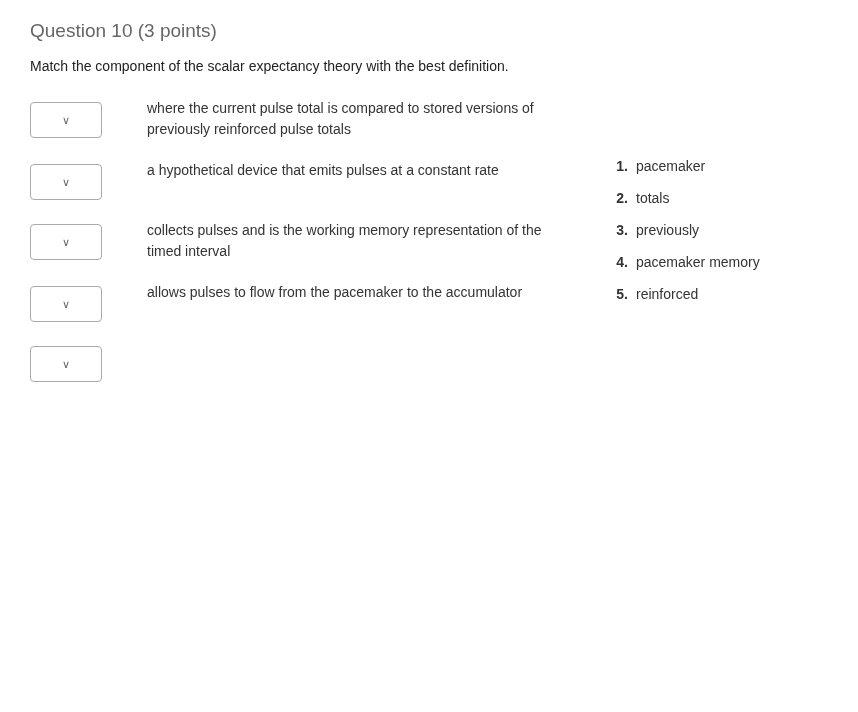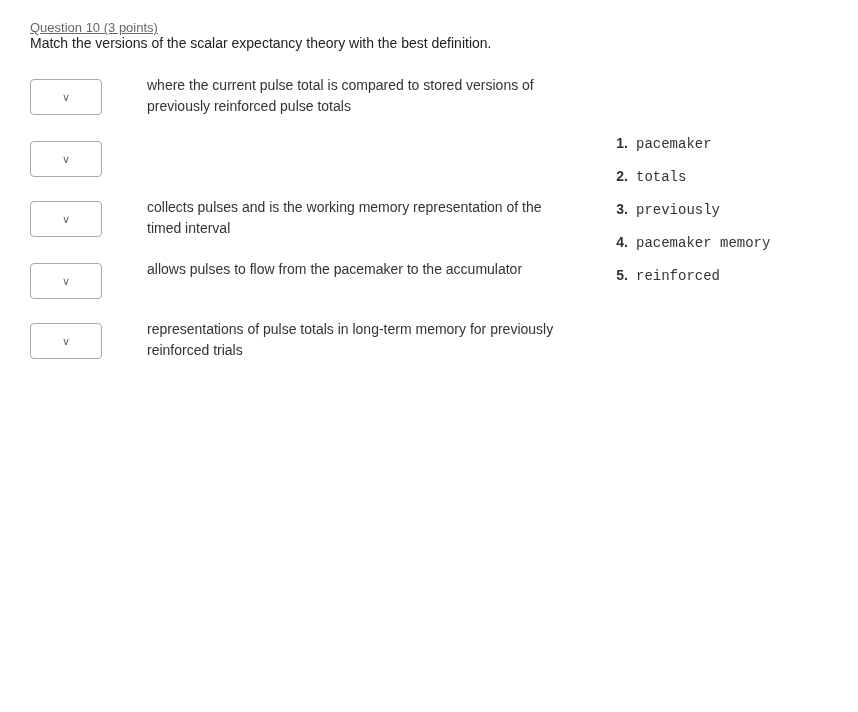--- a/index.html
+++ b/index.html
@@ -12,23 +12,23 @@
       font-family: Arial, sans-serif;
       font-size: 14px;
       color: #333;
       background: #fff;
       width: 858px;
       min-height: 712px;
       padding: 20px 30px;
     }
 
     .question-header {
-      font-size: 13px;
+      font-size: 19px;
       color: #666;
-      text-decoration: underline;
+      margin-bottom: 16px;
     }
 
     .instruction {
       font-size: 14px;
       color: #222;
       margin-bottom: 24px;
     }
 
     .matching-container {
       display: flex;
@@ -95,67 +95,66 @@
       font-size: 14px;
       font-weight: bold;
       color: #333;
       min-width: 20px;
       text-align: right;
     }
 
     .right-label {
       font-size: 14px;
       color: #333;
-      font-family: Liberation Mono, monospace;
     }
   </style>
 </head>
 <body>
 
 <div class="question-header">
   <span>Question 10 (3 points)</span>
 </div>
 
-<p class="instruction">Match the versions of the scalar expectancy theory with the best definition.</p>
+<p class="instruction">Match the component of the scalar expectancy theory with the best definition.</p>
 
 <div class="matching-container">
   <div class="left-column">
 
     <div class="match-item">
       <div class="dropdown-box">
         <span class="dropdown-arrow">∨</span>
       </div>
       <div class="item-text">where the current pulse total is compared to stored versions of previously reinforced pulse totals</div>
     </div>
 
     <div class="match-item">
       <div class="dropdown-box">
         <span class="dropdown-arrow">∨</span>
       </div>
+      <div class="item-text">a hypothetical device that emits pulses at a constant rate</div>
     </div>
 
     <div class="match-item">
       <div class="dropdown-box">
         <span class="dropdown-arrow">∨</span>
       </div>
       <div class="item-text">collects pulses and is the working memory representation of the timed interval</div>
     </div>
 
     <div class="match-item">
       <div class="dropdown-box">
         <span class="dropdown-arrow">∨</span>
       </div>
       <div class="item-text">allows pulses to flow from the pacemaker to the accumulator</div>
     </div>
 
     <div class="match-item">
       <div class="dropdown-box">
         <span class="dropdown-arrow">∨</span>
       </div>
-      <div class="item-text">representations of pulse totals in long-term memory for previously reinforced trials</div>
     </div>
 
   </div>
 
   <div class="right-column">
 
     <div class="right-item">
       <span class="right-number">1.</span>
       <span class="right-label">pacemaker</span>
     </div>

